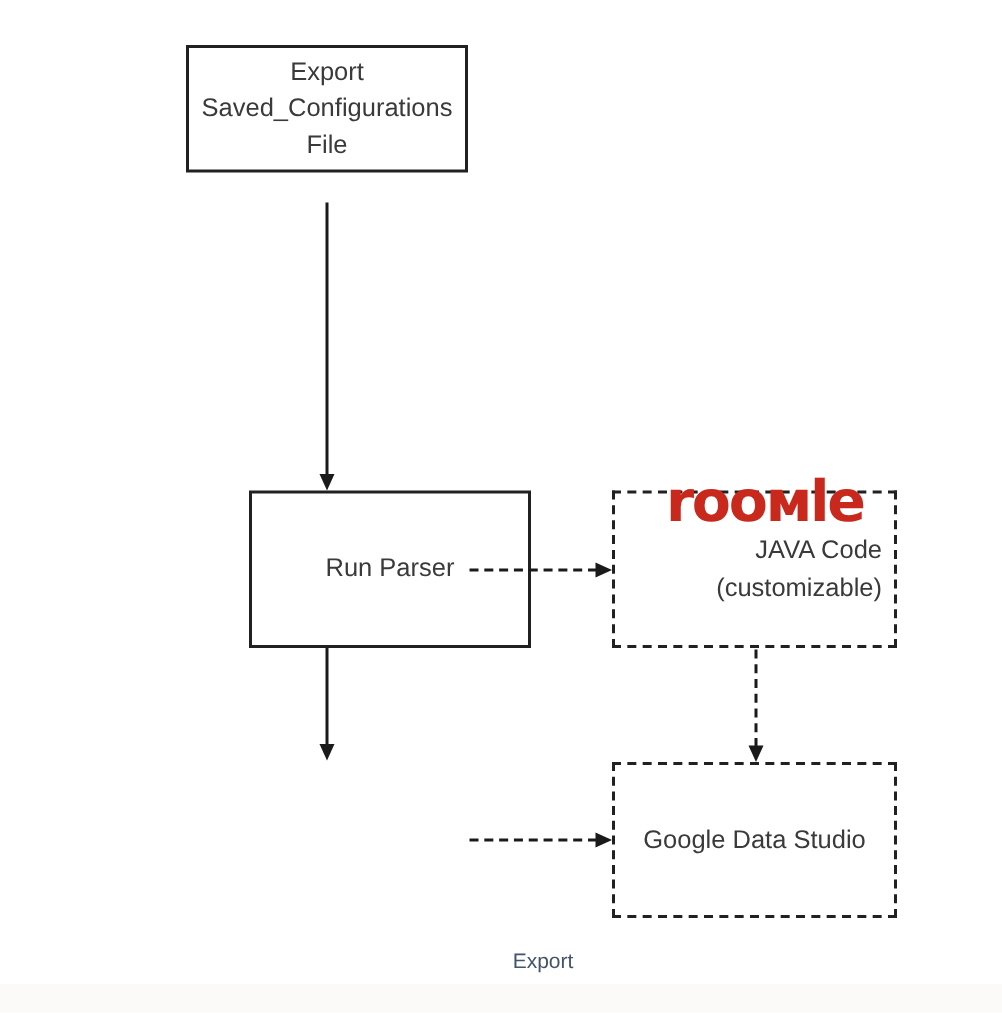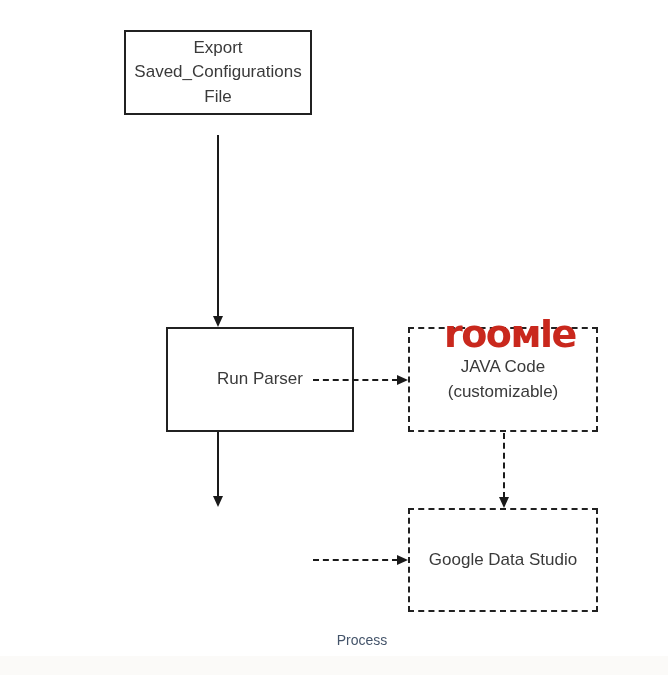--- a/index.html
+++ b/index.html
@@ -27,21 +27,21 @@
   .node.dashed { border: 2px dashed #212121; }
 
   .node-export          { left: 124px; top: 30px;  width: 188px; height: 85px; }
   .node-run-parser      { left: 124px; top: 327px; width: 188px; height: 105px; margin-left: 42px; }
   .node-connect-files   { left: 124px; top: 507px; width: 188px; height: 105px; }
   .node-java-code       { left: 408px; top: 327px; width: 190px; height: 105px; }
   .node-gds             { left: 408px; top: 508px; width: 190px; height: 104px; }
 
   .node-export .lbl        { max-width: 176px; }
   .node-connect-files .lbl { max-width: 180px; }
-  .node-java-code .lbl     { max-width: 170px; }
+  .node-java-code .lbl     { max-width: 170px; text-align: right; }
   .node-gds .lbl           { max-width: 180px; }
 
   
   .logo {
     position: absolute; left: 444px; top: 266px; width: 170px;
     font-family: "DejaVu Sans", sans-serif;
     font-size: 38px; font-weight: 700;
     letter-spacing: -1.5px;
     color: #c9281d;
     line-height: 1.1;
@@ -135,17 +135,17 @@
   <div>
     <div class="line-v-dashed a4-line"></div>
     <div class="head-down a4-head"></div>
   </div>
 
   <div>
     <div class="line-h-dashed a5-line"></div>
     <div class="head-right a5-head"></div>
   </div>
 
-  <div class="caption">Process</div>
+  <div class="caption">Export</div>
 
   <div class="footer-strip"></div>
 
 </div>
 
 </body></html>

